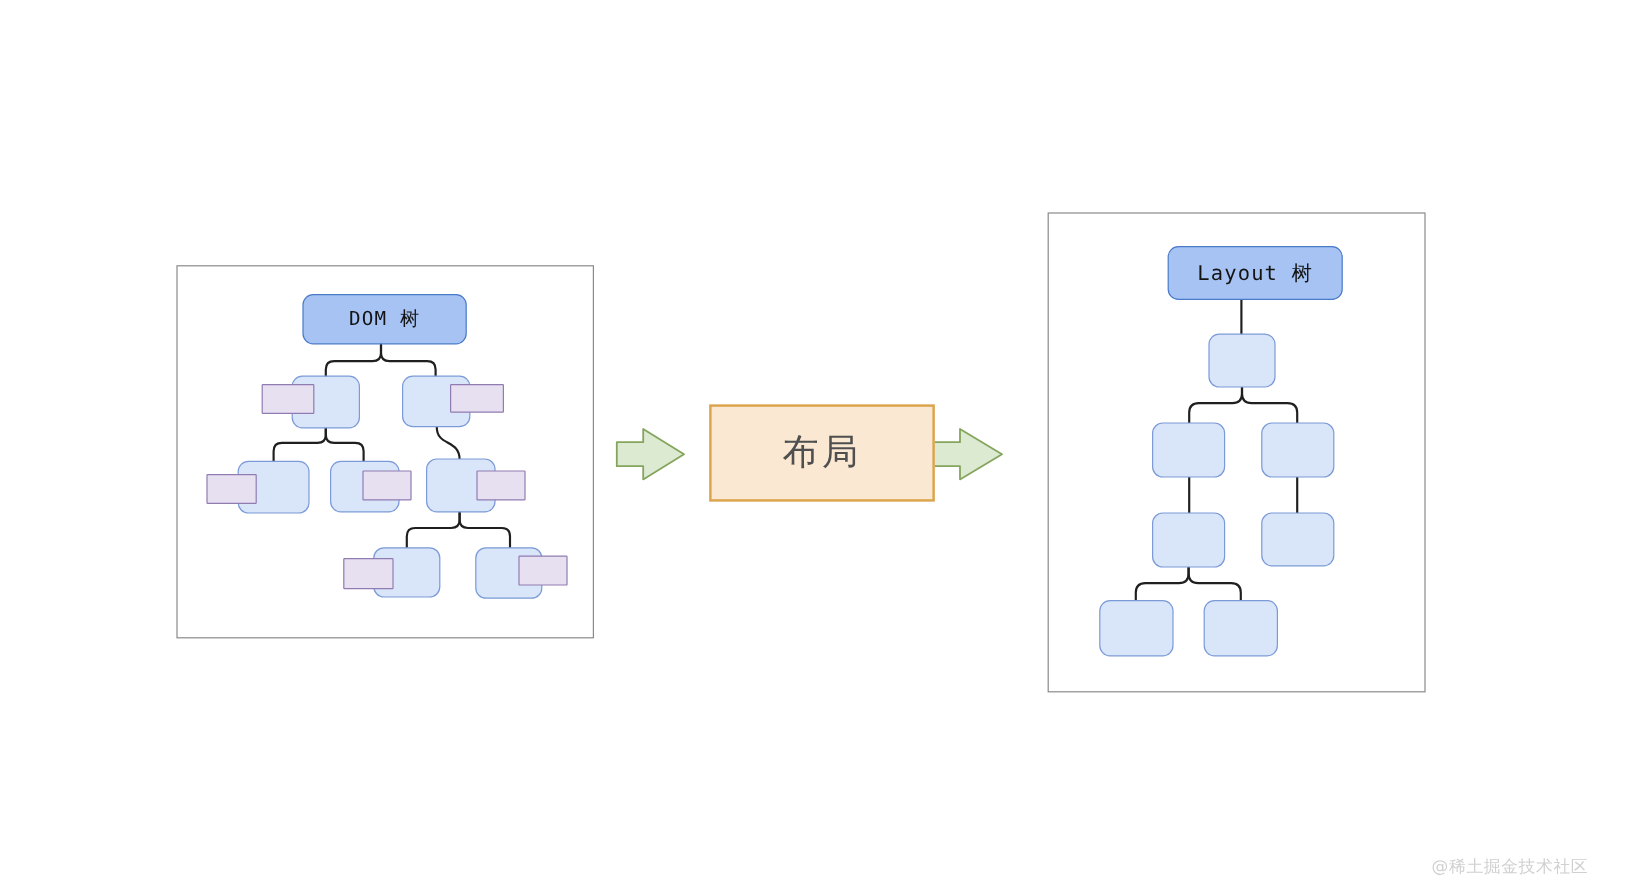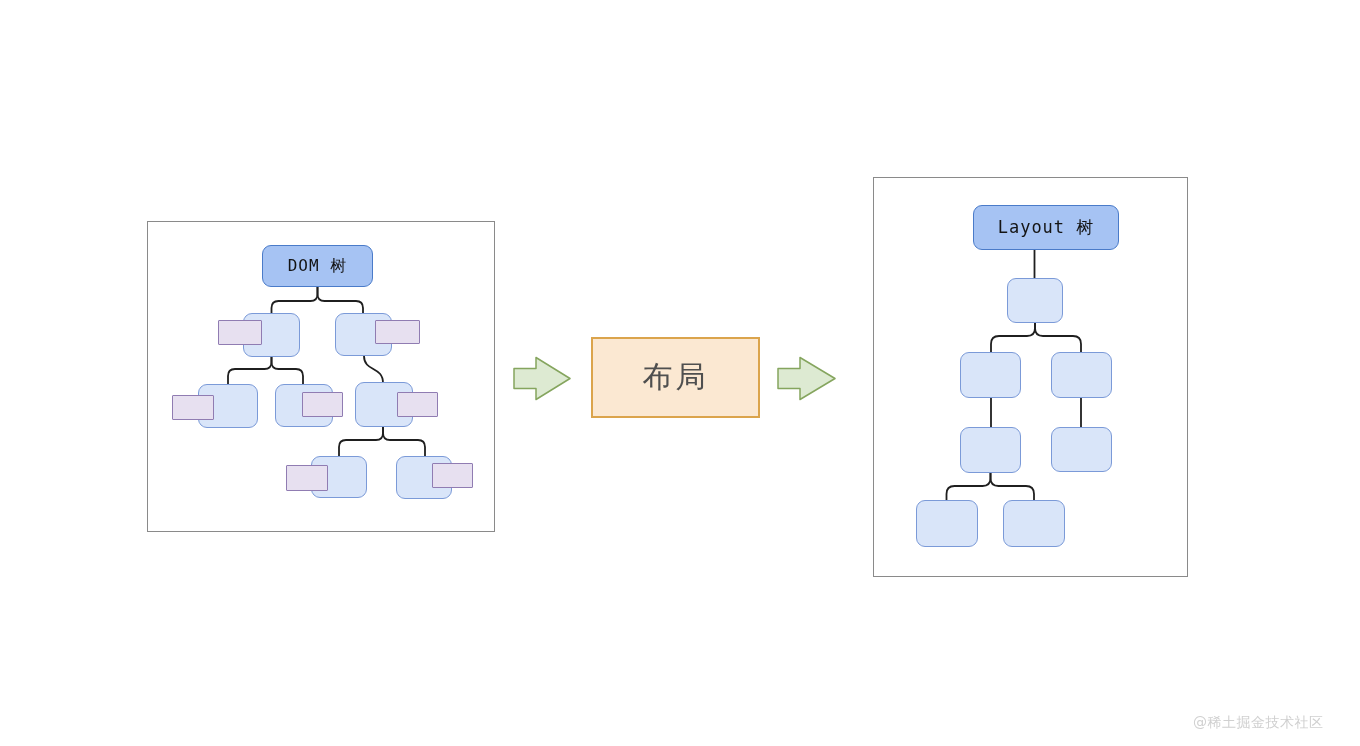--- a/index.html
+++ b/index.html
@@ -6,21 +6,21 @@
   .canvas{position:relative;width:1360px;height:746px;background:#ffffff;overflow:hidden;
           font-family:"DejaVu Sans","Liberation Sans",sans-serif;}
   svg.wires{position:absolute;left:0;top:0;z-index:1;}
   .panel{position:absolute;border:1.5px solid #8a8a8a;background:transparent;box-sizing:border-box;z-index:0;}
   .panel-left{left:147px;top:221px;width:348px;height:311px;}
   .panel-right{left:873px;top:177px;width:315px;height:400px;}
   .header-node{position:absolute;z-index:2;background:#a6c3f3;border:1.6px solid #4a7bc9;border-radius:9px;
                box-sizing:border-box;display:flex;align-items:center;justify-content:center;
                font-family:"DejaVu Sans Mono","Liberation Mono",monospace;font-size:16px;color:#141414;
                letter-spacing:1px;white-space:nowrap;}
-  .hdr-dom{left:262px;top:245px;width:111px;height:42px;}
+  .hdr-dom{left:252px;top:245px;width:137px;height:42px;}
   .hdr-layout{left:973px;top:205px;width:146px;height:45px;font-size:17px;}
   .tnode{position:absolute;z-index:2;background:#d9e5f9;border:1.6px solid #7b9ad8;border-radius:9px;box-sizing:border-box;}
   .frag{position:absolute;z-index:3;background:#e7e0f0;border:1.6px solid #907cb2;border-radius:1px;box-sizing:border-box;}
   
   .n1{left:243px;top:313px;width:57px;height:44px;}
   .n2{left:335px;top:313px;width:57px;height:43px;}
   .n3{left:198px;top:384px;width:60px;height:44px;}
   .n4{left:275px;top:384px;width:58px;height:43px;}
   .n5{left:355px;top:382px;width:58px;height:45px;}
   .n6{left:311px;top:456px;width:56px;height:42px;}
@@ -34,21 +34,21 @@
   .p6{left:286px;top:465px;width:42px;height:26px;}
   .p7{left:432px;top:463px;width:41px;height:25px;}
   
   .m1{left:1007px;top:278px;width:56px;height:45px;}
   .m2{left:960px;top:352px;width:61px;height:46px;}
   .m3{left:1051px;top:352px;width:61px;height:46px;}
   .m4{left:960px;top:427px;width:61px;height:46px;}
   .m5{left:1051px;top:427px;width:61px;height:45px;}
   .m6{left:916px;top:500px;width:62px;height:47px;}
   .m7{left:1003px;top:500px;width:62px;height:47px;}
-  .process-box{position:absolute;left:591px;top:337px;width:169px;height:81px;z-index:2;
+  .process-box{position:absolute;left:591px;top:337px;width:188px;height:81px;z-index:2;
                background:#fbe8d2;border:2px solid #dba44c;box-sizing:border-box;
                display:flex;align-items:center;justify-content:center;}
   .process-box span{font-size:30px;color:#4f4f4f;letter-spacing:3px;}
   .watermark{position:absolute;left:1193px;top:714px;z-index:2;font-size:14px;color:#d0d0d0;letter-spacing:0.5px;}
 </style>
 </head>
 <body>
 
 <div class="canvas">
 

